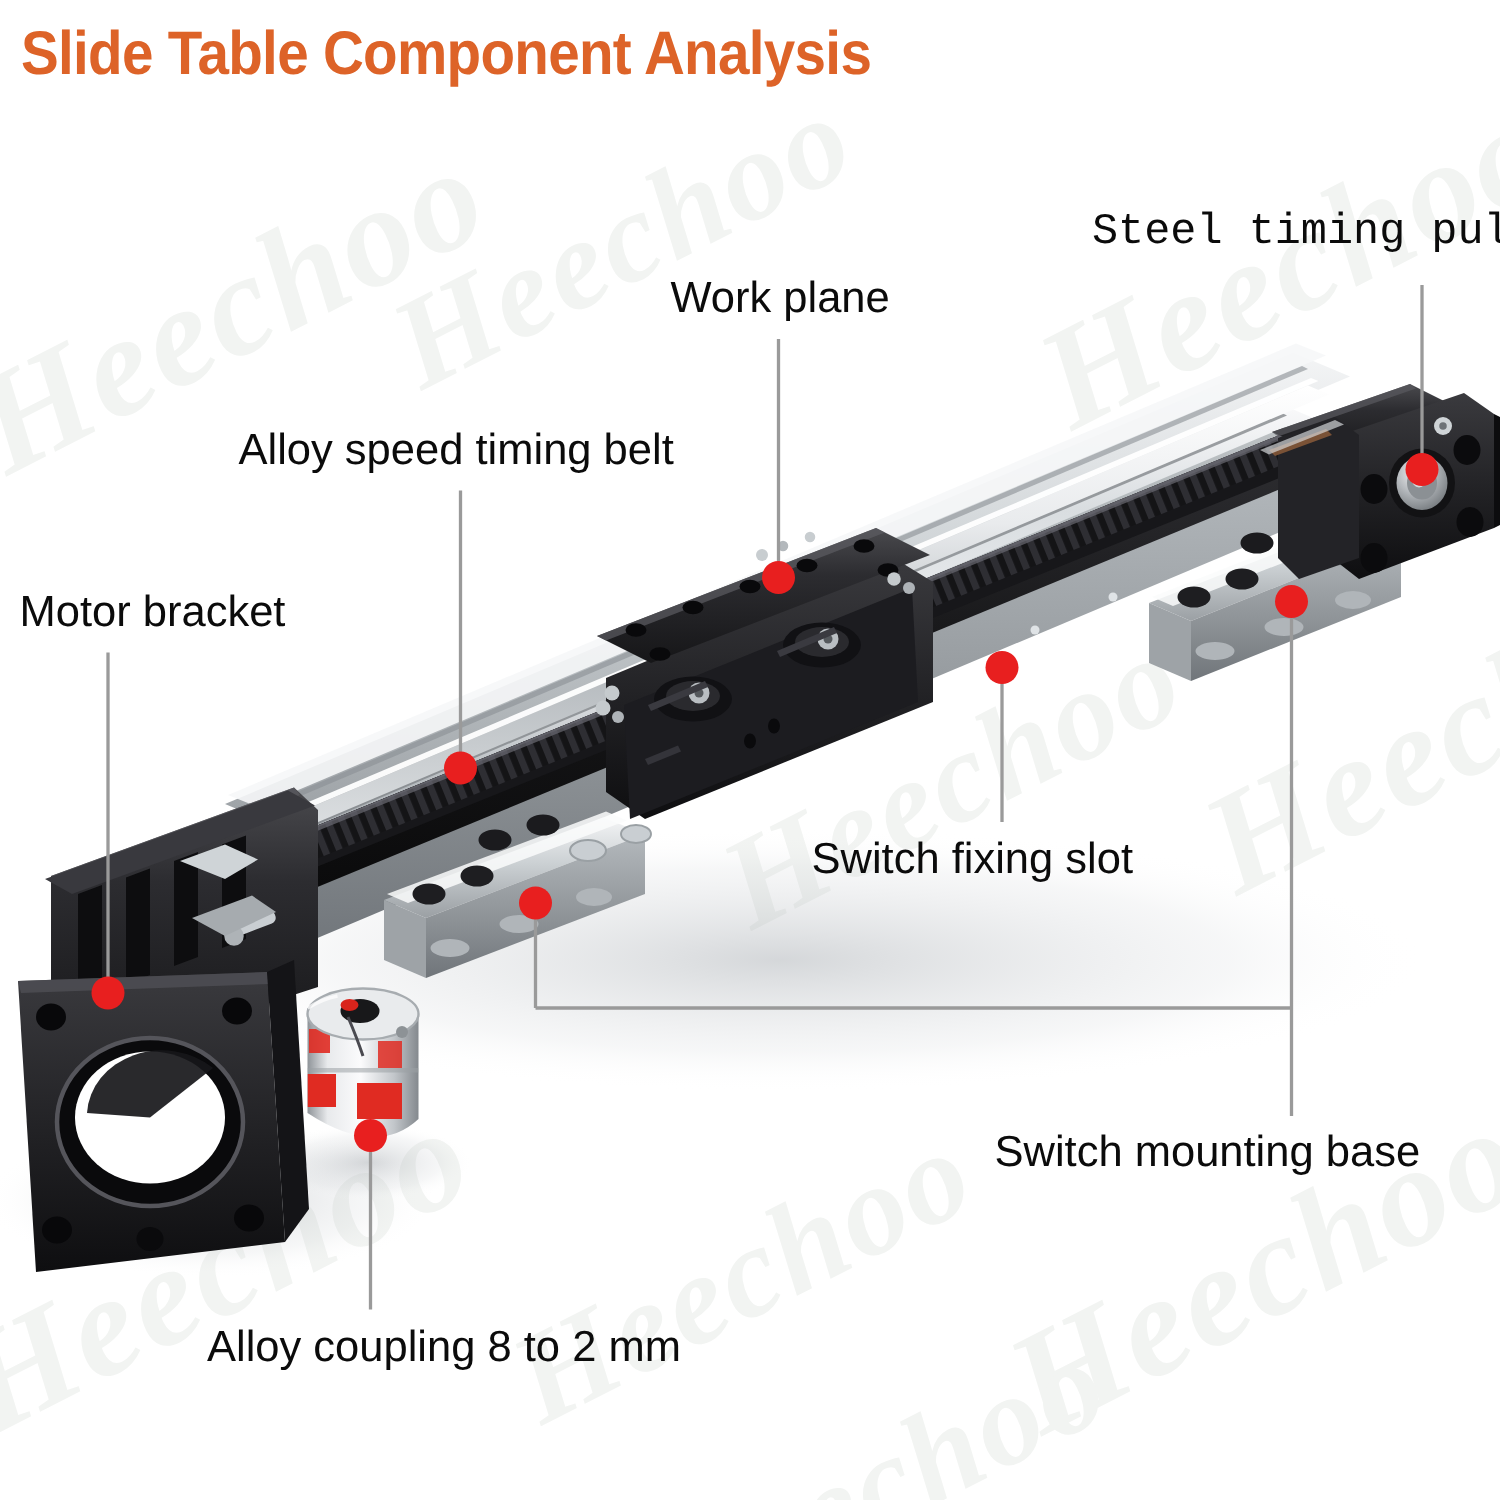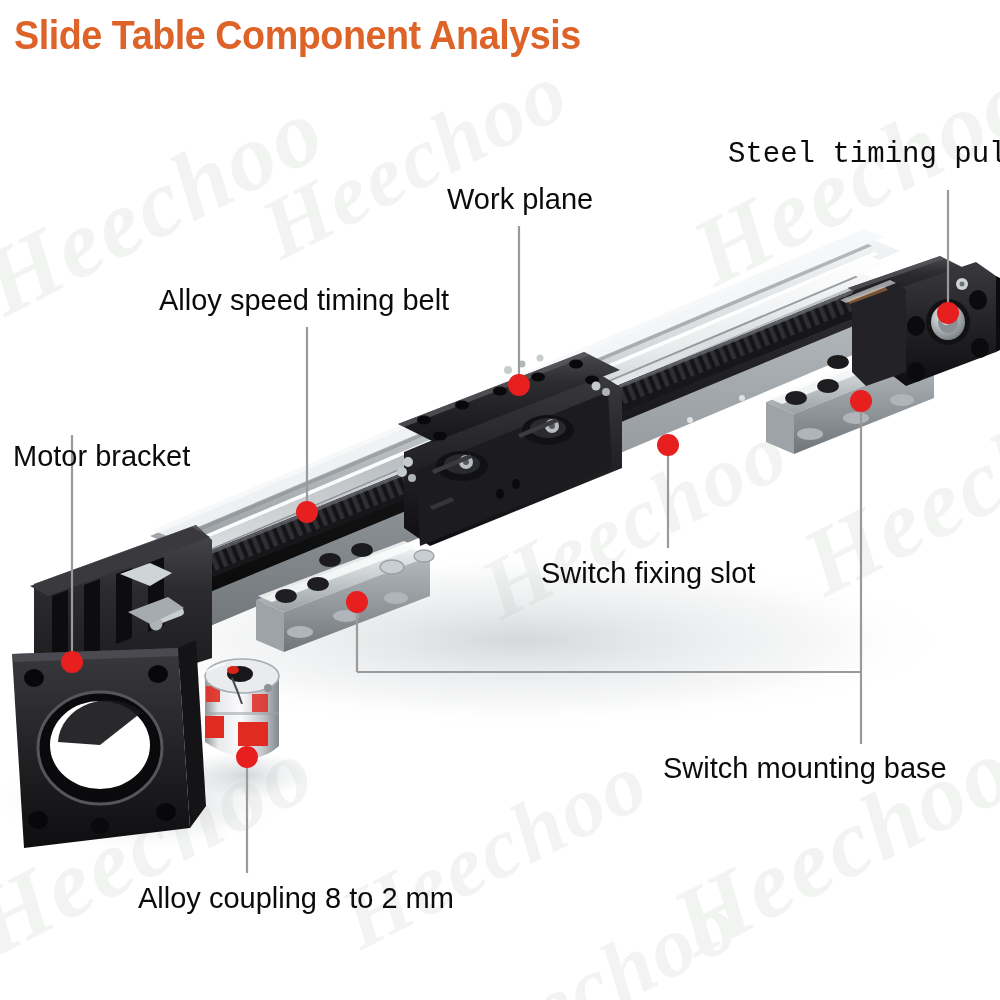--- a/index.html
+++ b/index.html
@@ -386,21 +386,21 @@
   <div id="title" style="color: rgb(221, 99, 40);">Slide Table Component Analysis</div>
 
   <div id="annotations">
       <div class="dot" style="left: 937px; top: 302px; width: 22px; height: 22px; background: rgb(232, 31, 31);"></div>
       <div class="callout-label" style="left: 728px; top: 138px; font-family: Liberation Mono, monospace;">Steel timing pulley</div>
       <div class="dot" style="left: 508px; top: 374px; width: 22px; height: 22px; background: rgb(232, 31, 31);"></div>
       <div class="callout-label" style="left: 447px; top: 182px;">Work plane</div>
       <div class="dot" style="left: 296px; top: 501px; width: 22px; height: 22px; background: rgb(232, 31, 31);"></div>
       <div class="callout-label" style="left: 159px; top: 283px;">Alloy speed timing belt</div>
       <div class="dot" style="left: 61px; top: 651px; width: 22px; height: 22px; background: rgb(232, 31, 31);"></div>
-      <div class="callout-label" style="left: 13px; top: 391px; margin-top: 48px;">Motor bracket</div>
+      <div class="callout-label" style="left: 13px; top: 391px;">Motor bracket</div>
       <div class="dot" style="left: 657px; top: 434px; width: 22px; height: 22px; background: rgb(232, 31, 31);"></div>
       <div class="callout-label" style="left: 541px; top: 556px;">Switch fixing slot</div>
       <div class="dot" style="left: 850px; top: 390px; width: 22px; height: 22px; background: rgb(232, 31, 31);"></div>
       <div class="dot" style="left: 346px; top: 591px; width: 22px; height: 22px; background: rgb(232, 31, 31);"></div>
       <div class="callout-label" style="left: 663px; top: 751px;">Switch mounting base</div>
       <div class="dot" style="left: 236px; top: 746px; width: 22px; height: 22px; background: rgb(232, 31, 31);"></div>
       <div class="callout-label" style="left: 138px; top: 881px;">Alloy coupling 8 to 2 mm</div>
     </div>
 
 </div>

